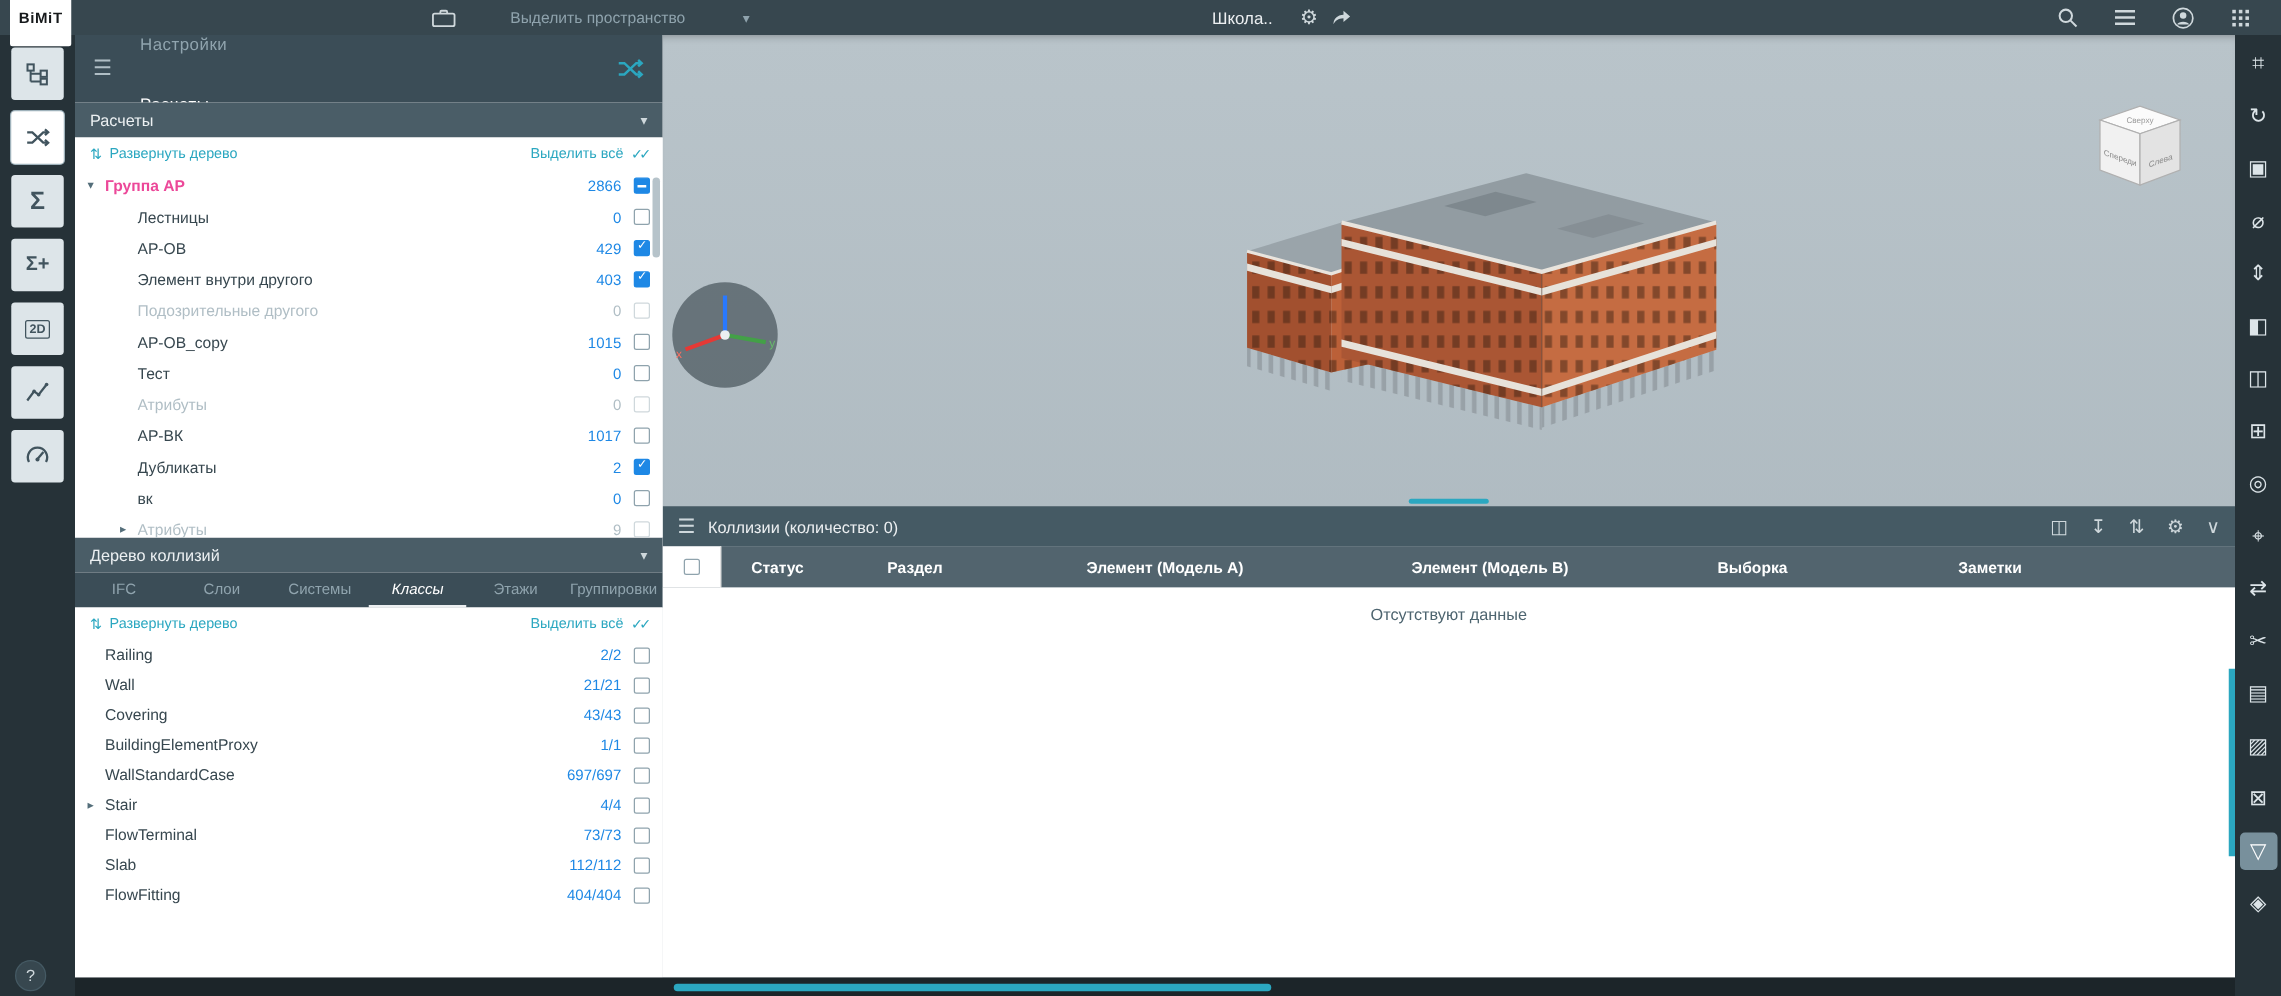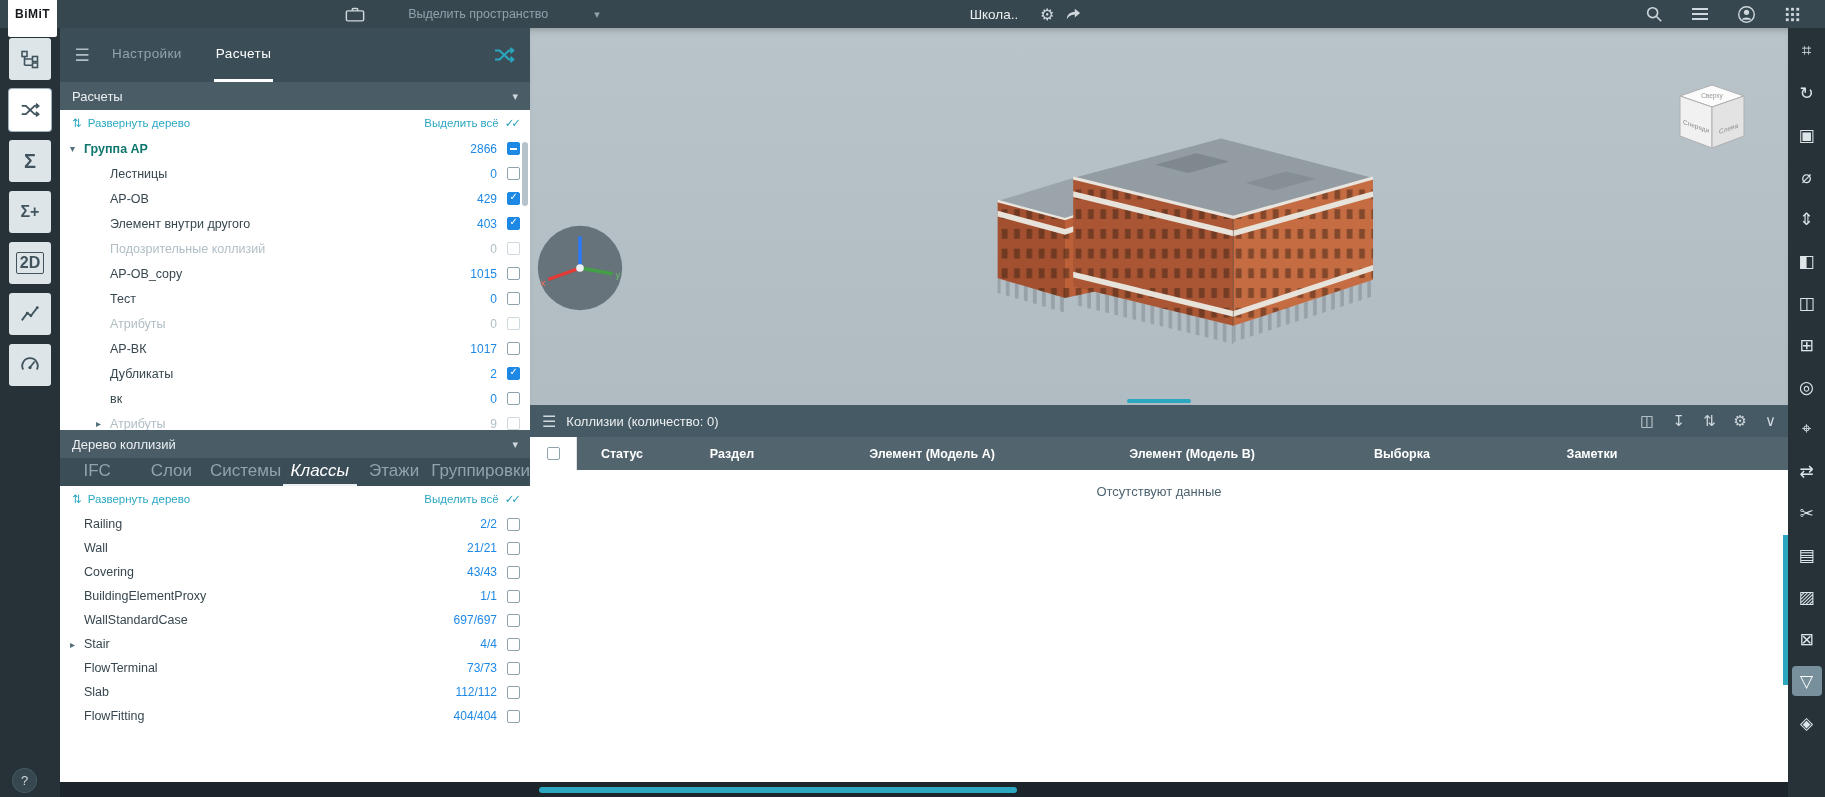--- a/index.html
+++ b/index.html
@@ -21,28 +21,28 @@
   .tb-right .tb-ico{margin-right:20px;}
 
   
   .left-rail{position:absolute;left:0;top:28px;bottom:0;width:60px;background:#263238;z-index:40;
              display:flex;flex-direction:column;align-items:center;padding-top:10px;gap:9px;}
   .lbtn{width:42px;height:42px;flex:0 0 42px;background:#dde5e9;border-radius:3px;color:#41545e;
         display:flex;align-items:center;justify-content:center;font-weight:700;}
   .lbtn.active{background:#ffffff;box-shadow:0 0 0 1px #9fb2bb;}
   .lbtn .glyph-sum{font-size:20px;}
   .lbtn .glyph-sump{font-size:16px;}
-  .lbtn .glyph-2d{font-size:16px;border:1.8px solid currentColor;border-radius:2px;padding:1px 3px;text-align:center;}
+  .lbtn .glyph-2d{font-size:10px;border:1.8px solid currentColor;border-radius:2px;padding:1px 3px;text-align:center;}
 
   
   .panel{position:absolute;left:60px;top:28px;width:470px;bottom:15px;background:#fff;z-index:30;
          display:flex;flex-direction:column;}
   .tabbar{height:54px;flex:0 0 54px;background:#3b4d57;display:flex;align-items:stretch;}
   .tabbar-menu{width:44px;display:flex;align-items:center;justify-content:center;color:#b0bec5;font-size:17px;}
-  .tabs{display:flex;gap:30px;margin-left:6px;}
+  .tabs{display:flex;gap:30px;margin-left:6px;flex-direction:column;}
   .ptab{display:flex;align-items:center;color:#90a4ae;font-size:13.5px;letter-spacing:.4px;
         border-bottom:3px solid transparent;padding:0 2px;}
   .ptab.active{color:#fff;border-color:#fff;}
   .tab-shuffle{margin-left:auto;margin-right:14px;display:flex;align-items:center;color:#2ba7c0;}
 
   .section-header{height:28px;flex:0 0 28px;background:#4a5d67;color:#ecf0f2;display:flex;
                   align-items:center;padding:0 12px;font-size:13px;}
   .sh-caret{margin-left:auto;font-size:11px;color:#cfd8dc;}
 
   .tree-controls{height:26px;flex:0 0 26px;display:flex;align-items:center;justify-content:space-between;
@@ -55,33 +55,33 @@
   .tree2{flex:1;}
   .trow{display:flex;align-items:center;height:25px;flex:0 0 25px;padding:0 10px 0 10px;
         font-size:12.5px;color:#37474f;}
   .tree2 .trow{height:24px;flex:0 0 24px;}
   .trow .caret{width:14px;flex:0 0 14px;font-size:10px;color:#546e7a;}
   .caret-down>.caret::before{content:"▾";}
   .caret-right>.caret::before{content:"▸";}
   .lvl-1{padding-left:36px;}
   .tlabel{flex:1;white-space:nowrap;overflow:hidden;text-overflow:ellipsis;}
   .tcount{color:#1e88e5;font-size:12px;margin:0 10px 0 8px;}
-  .bold .tlabel{font-weight:700;color:#0f766e;}
+  .bold .tlabel{font-weight:700;color:#ec4899;}
   .cb{width:13px;height:13px;flex:0 0 13px;border:1.5px solid #8fa3ad;border-radius:2px;
       box-sizing:border-box;position:relative;background:#fff;}
   .state-checked .cb{background:#1e88e5;border-color:#1e88e5;}
   .state-checked .cb::after{content:"✓";position:absolute;left:1.5px;top:-2px;color:#fff;font-size:10px;font-weight:700;}
   .state-indeterminate .cb{background:#1e88e5;border-color:#1e88e5;}
   .state-indeterminate .cb::after{content:"";position:absolute;left:2px;right:2px;top:4.5px;height:2px;background:#fff;}
   .state-disabled .tlabel,.state-disabled .tcount{color:#b0bec5;}
   .state-disabled .cb{border-color:#cfd8dc;}
   .vthumb{position:absolute;right:2px;top:6px;width:6px;height:64px;background:#b6c3ca;border-radius:3px;}
 
   .ctabs{height:28px;flex:0 0 28px;background:#3b4d57;display:flex;align-items:stretch;}
-  .ctab{flex:1;display:flex;align-items:center;justify-content:center;color:#90a4ae;font-size:17px;
+  .ctab{flex:1;display:flex;align-items:center;justify-content:center;color:#90a4ae;font-size:12px;
         border-bottom:2px solid transparent;}
   .ctab.active{color:#fff;border-color:#eceff1;font-style:italic;}
 
   
   .viewport{position:absolute;left:530px;top:28px;right:37px;bottom:15px;z-index:10;
             background:linear-gradient(#b9c4ca,#a7b3ba);box-shadow:inset 0 6px 8px -6px rgba(0,0,0,.35);}
   .building{position:absolute;left:420px;top:58px;width:460px;}
   .gizmo{position:absolute;left:4px;top:194px;width:92px;}
   .navcube{position:absolute;left:1136px;top:48px;width:92px;}
 
@@ -291,21 +291,21 @@
           <span class="cb"></span>
         </div>
         <div class="trow state-checked lvl-1">
           <span class="caret"></span>
           <span class="tlabel">Элемент внутри другого</span>
           <span class="tcount">403</span>
           <span class="cb"></span>
         </div>
         <div class="trow state-disabled lvl-1">
           <span class="caret"></span>
-          <span class="tlabel">Подозрительные коллизий</span>
+          <span class="tlabel">Подозрительные другого</span>
           <span class="tcount">0</span>
           <span class="cb"></span>
         </div>
         <div class="trow state-unchecked lvl-1">
           <span class="caret"></span>
           <span class="tlabel">АР-ОВ_copy</span>
           <span class="tcount">1015</span>
           <span class="cb"></span>
         </div>
         <div class="trow state-unchecked lvl-1">

